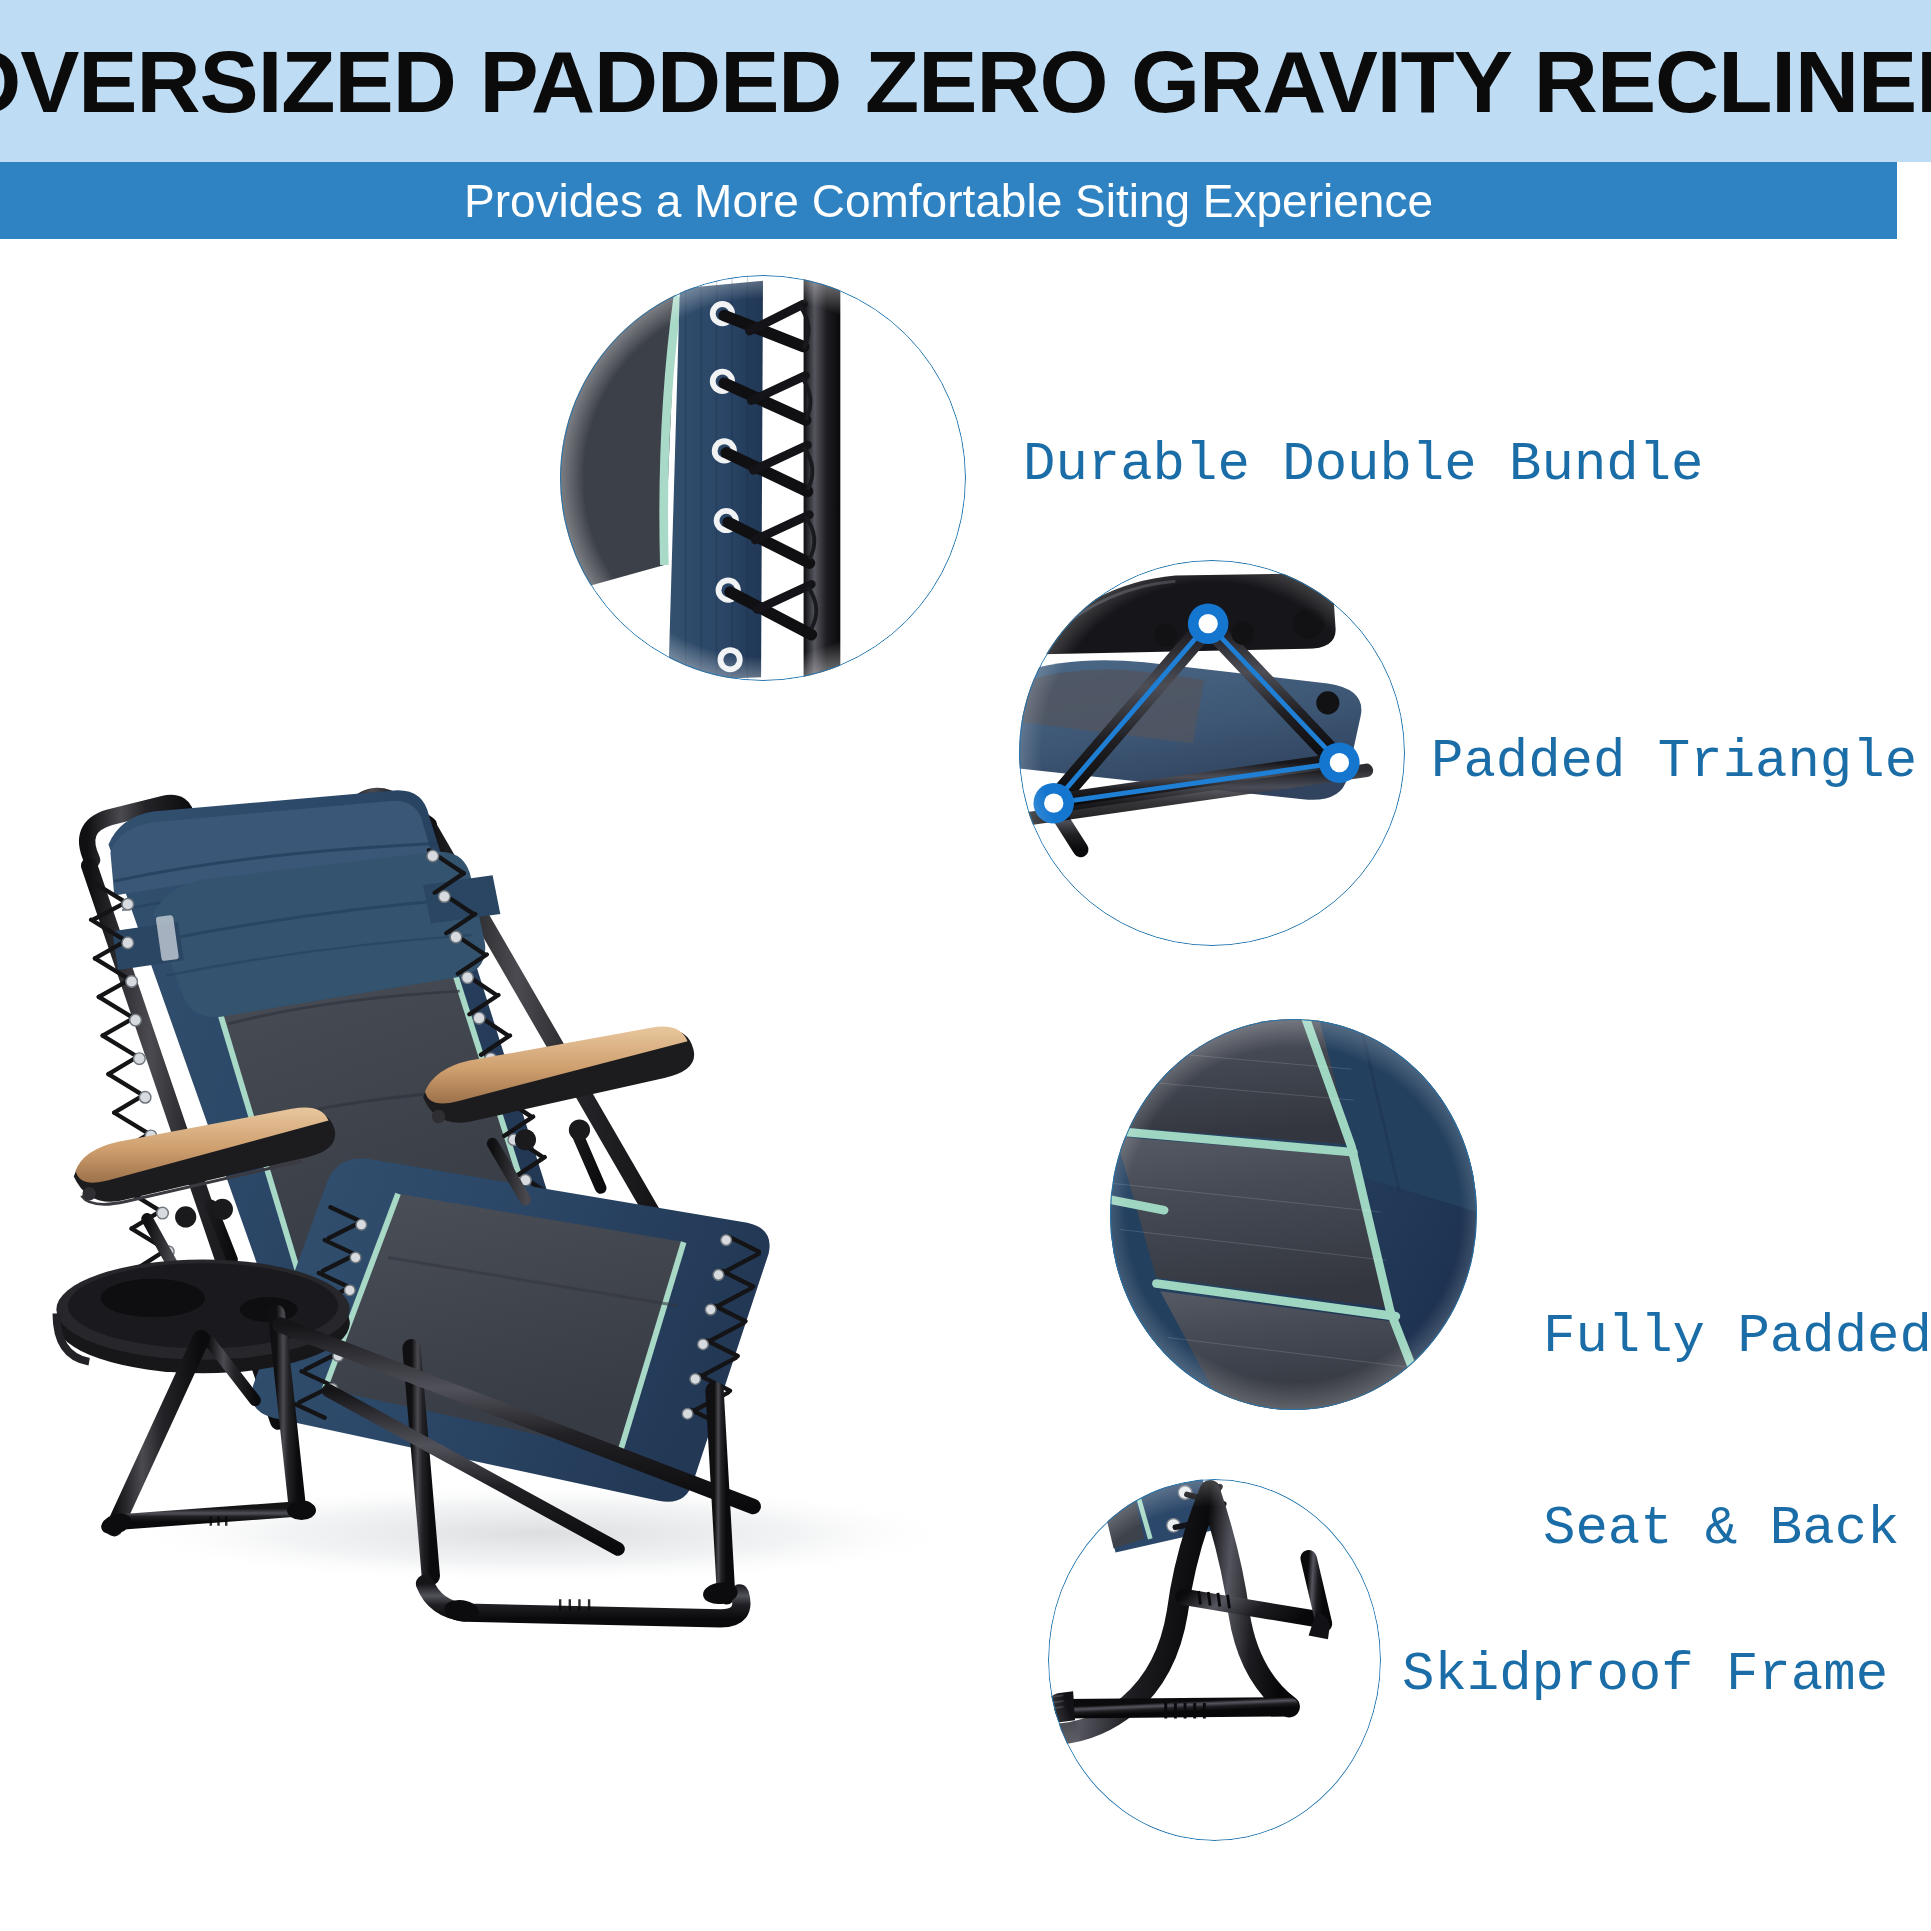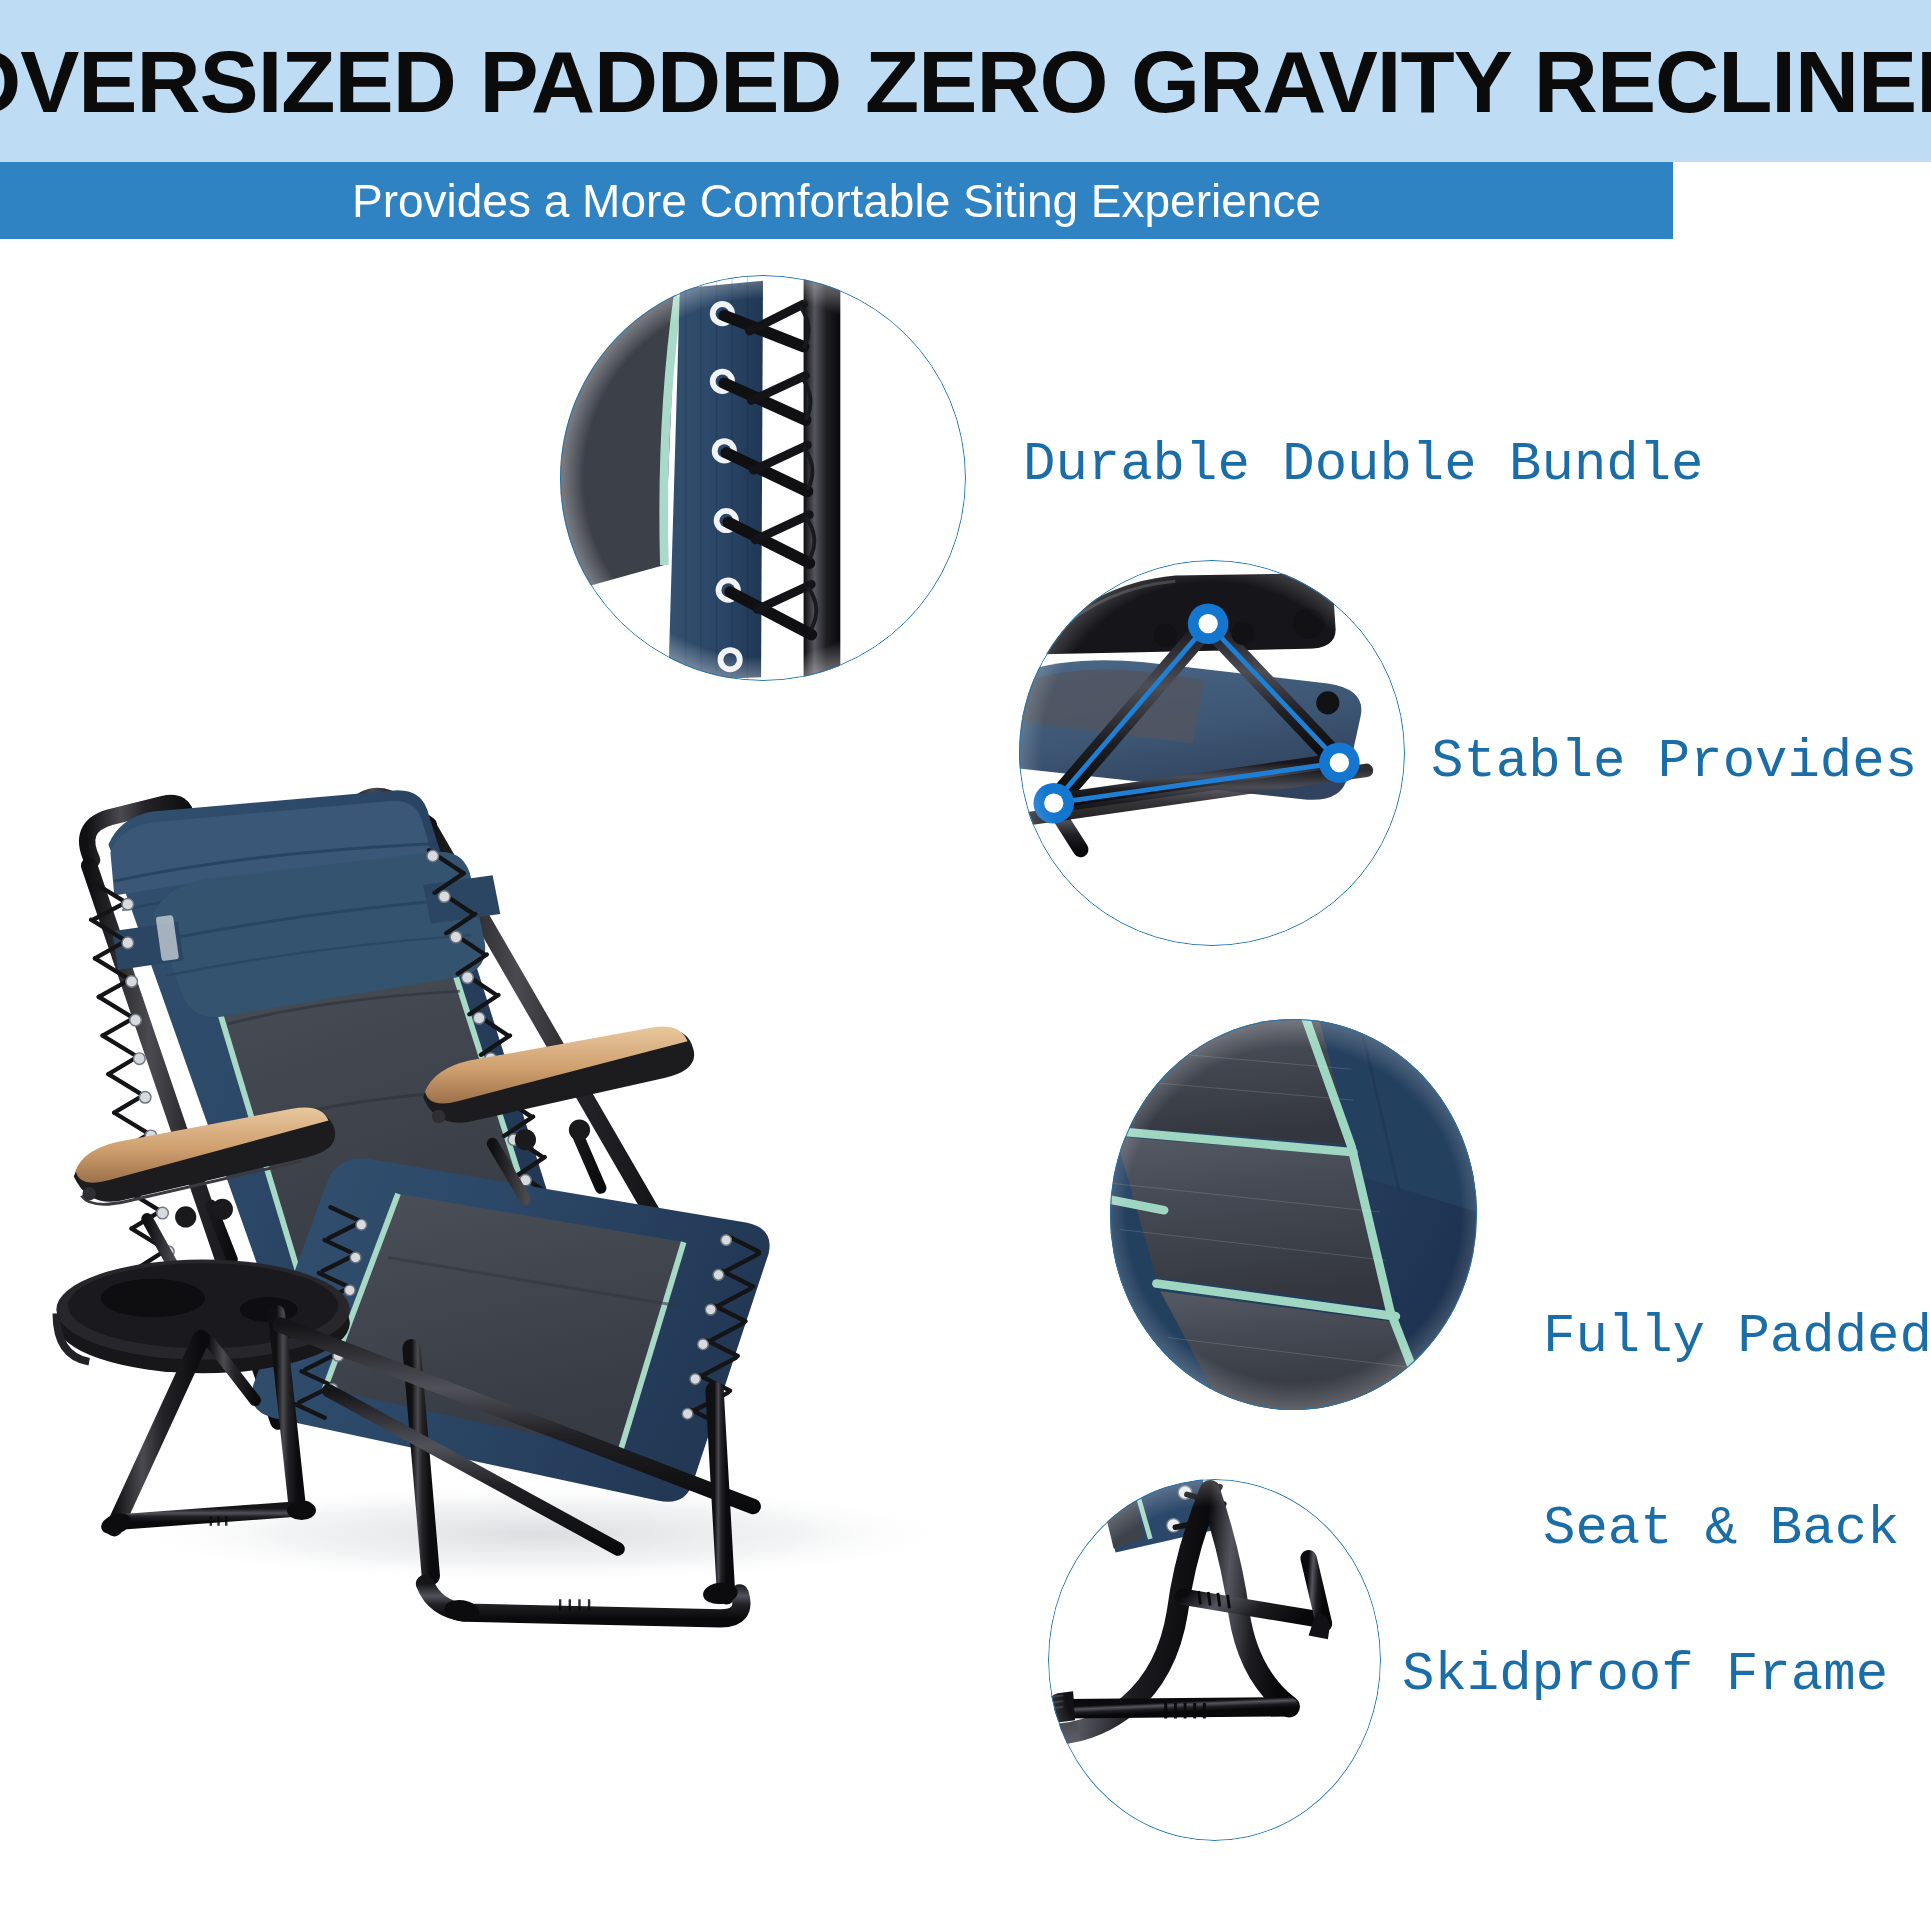--- a/index.html
+++ b/index.html
@@ -34,21 +34,21 @@
     font-size: 87px;
     line-height: 1;
     letter-spacing: -1px;
     color: #0b0b0b;
     white-space: nowrap;
     transform: scaleX(1.02);
   }
   #subheader-band {
     position: absolute;
     left: 0; top: 162px;
-    width: 1673px;
+    width: 1897px;
     height: 77px;
     background: #2f83c2;
     display: flex;
     align-items: center;
     justify-content: center;
   }
   #subtitle {
     font-family: "Liberation Sans", sans-serif;
     font-size: 46px;
     line-height: 1;
@@ -546,21 +546,21 @@
       <g stroke="#3a3a42" stroke-width="2" opacity="0.8">
         <path d="M2 226 l14 -2 M2 232 l14 -2 M2 238 l14 -2"></path>
       </g>
     </svg>
     <div class="fade"></div>
     <div class="ring"></div>
   </div>
 
   <div class="feature-label" id="label-bundle">Durable Double Bundle</div>
 
-  <div class="feature-label" id="label-triangle">Stable Provides</div>
+  <div class="feature-label" id="label-triangle">Padded Triangle</div>
 
   <div class="feature-label" id="label-frame">Skidproof Frame</div>
 
   <div class="feature-label" id="label-padded">
     <div>Fully Padded</div>
     <div>Seat &amp; Back</div>
   </div>
 
 </div>
 

